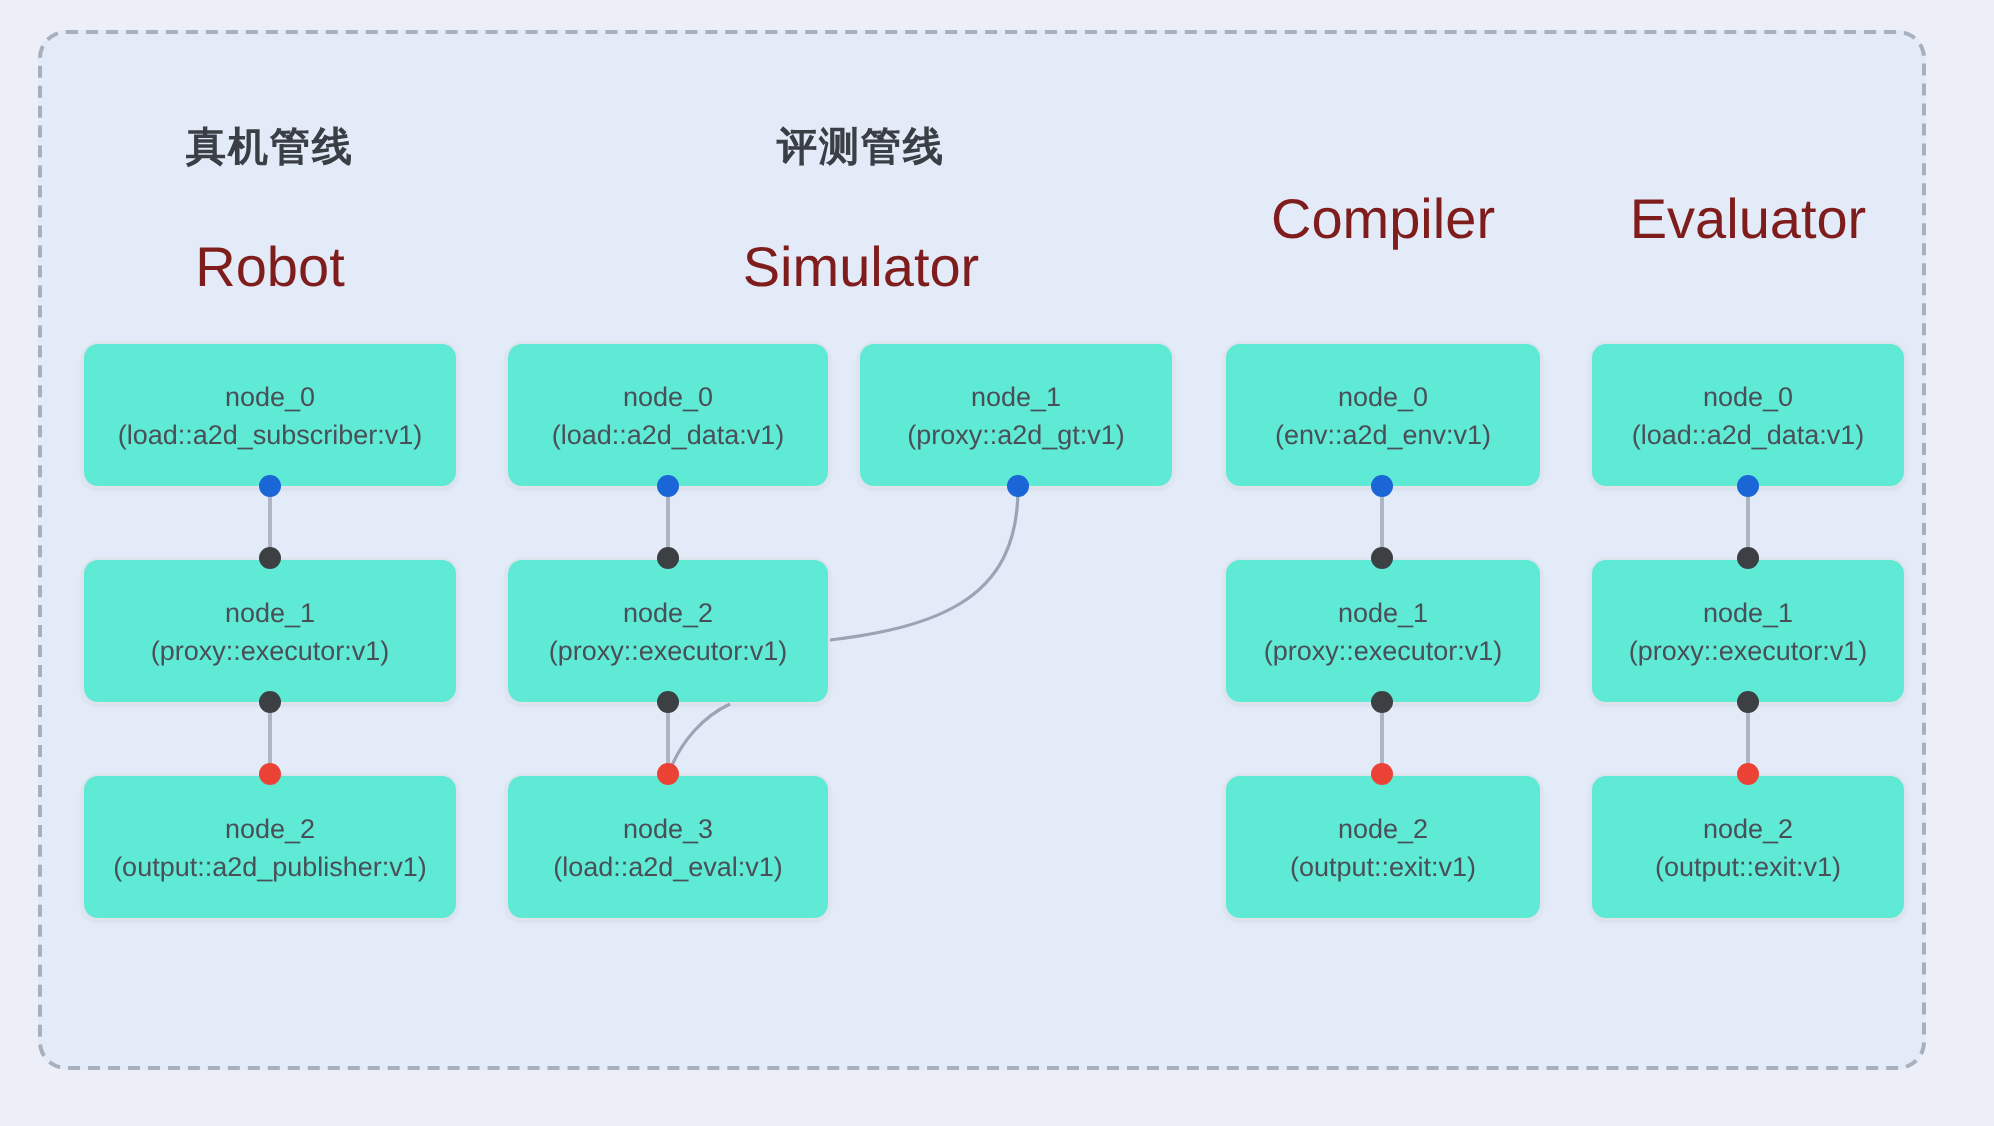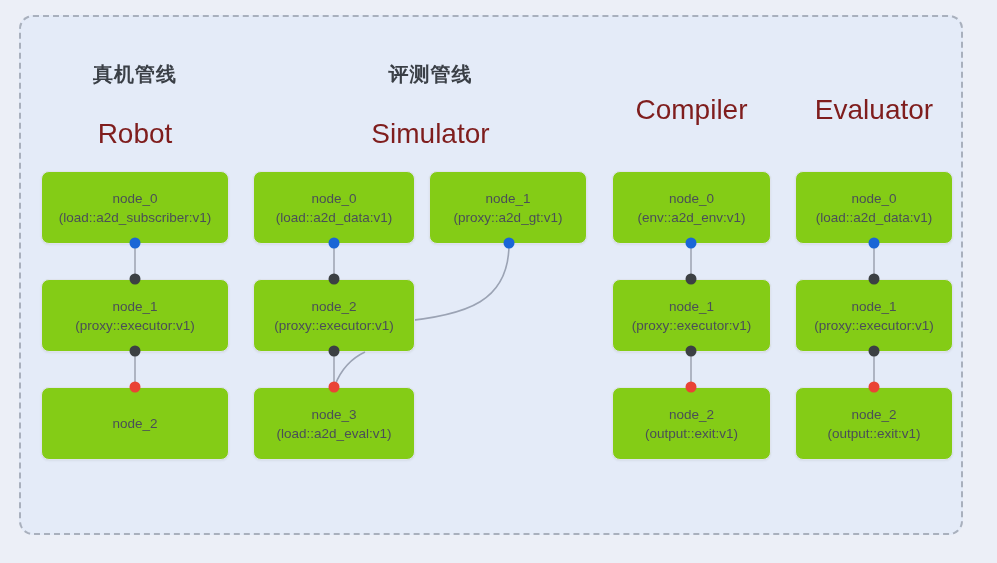--- a/index.html
+++ b/index.html
@@ -52,21 +52,21 @@
     font-weight: normal;
     color: #7f1d1d;
     line-height: 24px;
     margin-top: 36px;
     white-space: nowrap;
   }
   
   .node {
     position: absolute;
     box-sizing: border-box;
-    background: #84cc16;
+    background: #5eead4;
     border: 1px solid #dfe3ec;
     border-radius: 8px;
     display: flex;
     flex-direction: column;
     align-items: center;
     justify-content: center;
     box-shadow: 0 1px 2px rgba(60,64,67,0.08);
     z-index: 3;
   }
   .node .nm {
@@ -149,20 +149,21 @@
   <div class="node" style="left:41px; top:171px; width:188px; height:73px;">
     <div class="nm">node_0</div>
     <div class="ty">(load::a2d_subscriber:v1)</div>
   </div>
   <div class="node" style="left:41px; top:279px; width:188px; height:73px;">
     <div class="nm">node_1</div>
     <div class="ty">(proxy::executor:v1)</div>
   </div>
   <div class="node" style="left:41px; top:387px; width:188px; height:73px;">
     <div class="nm">node_2</div>
+    <div class="ty">(output::a2d_publisher:v1)</div>
   </div>
 
   <div class="port blue" style="left:135px; top:243px;"></div>
   <div class="port black" style="left:135px; top:279px;"></div>
   <div class="port black" style="left:135px; top:351px;"></div>
   <div class="port red" style="left:135px; top:387px;"></div>
 
   <div class="link" style="left:334px; top:242px; height:38px;"></div>
   <div class="link" style="left:334px; top:350px; height:38px;"></div>
 

